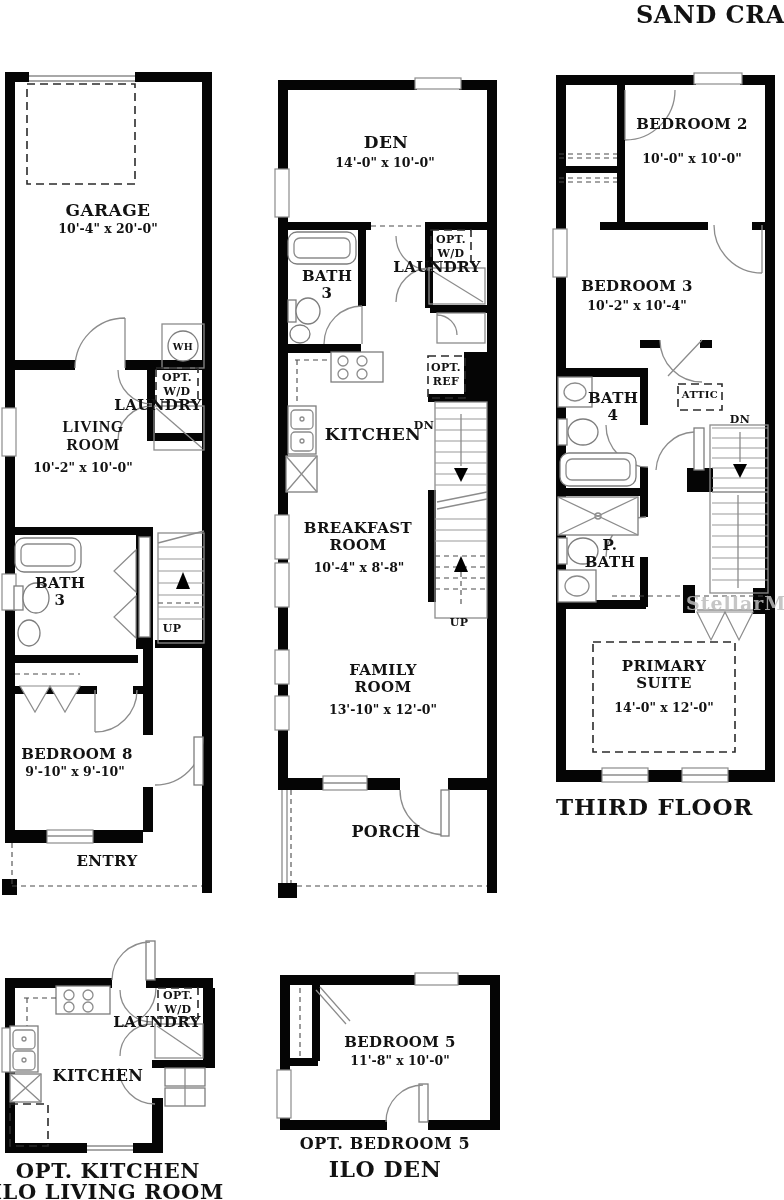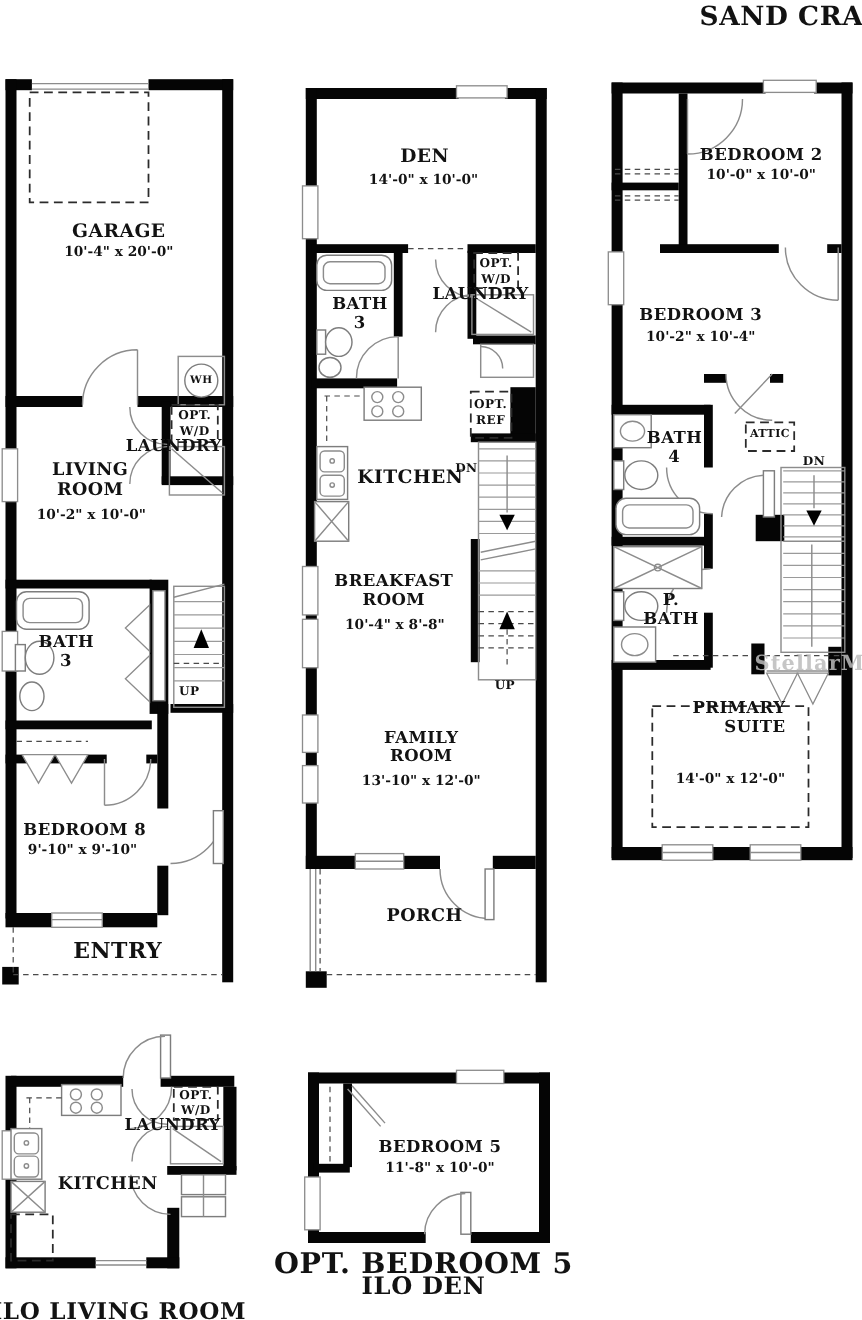--- a/index.html
+++ b/index.html
@@ -363,58 +363,60 @@
   </g>
 </svg>
 
 <div class="t title" style="left:636px;top:0px;">SAND CRANE</div>
 
 <div class="t tc big" style="left:108px;top:200px;">GARAGE</div>
 <div class="t tc dims" style="left:108px;top:221px;">10'-4" x 20'-0"</div>
 <div class="t cc" style="left:183px;top:346px;font-size:9.5px;">WH</div>
 <div class="t tc sm wrap" style="left:177px;top:371px;width:40px;">OPT. W/D</div>
 <div class="t tc room" style="left:158px;top:396px;">LAUNDRY</div>
-<div class="t tc wrap" style="left:82px;top:418px;width:80px;font-size:16px;">LIVING ROOM</div>
+<div class="t tc wrap" style="left:93px;top:418px;width:80px;font-size:16px;font-family:Liberation Serif, serif;">LIVING ROOM</div>
 <div class="t tc dims" style="left:83px;top:460px;">10'-2" x 10'-0"</div>
 <div class="t tc room wrap" style="left:60px;top:575px;width:50px;">BATH 3</div>
 <div class="t tc updn" style="left:172px;top:622px;">UP</div>
 <div class="t tc room" style="left:77px;top:745px;">BEDROOM 8</div>
 <div class="t tc dims" style="left:75px;top:764px;">9'-10" x 9'-10"</div>
-<div class="t tc" style="left:107px;top:852px;font-size:20px;text-align:center;">ENTRY</div>
+<div class="t tc" style="left:107px;top:852px;font-size:15px;text-align:center;">ENTRY</div>
 
 <div class="t tc big" style="left:386px;top:132px;">DEN</div>
 <div class="t tc dims" style="left:385px;top:155px;">14'-0" x 10'-0"</div>
 <div class="t tc room wrap" style="left:327px;top:268px;width:50px;">BATH 3</div>
 <div class="t tc sm wrap" style="left:451px;top:233px;width:42px;">OPT. W/D</div>
 <div class="t tc room" style="left:437px;top:258px;">LAUNDRY</div>
 <div class="t tc big" style="left:373px;top:424px;">KITCHEN</div>
 <div class="t tc updn" style="left:424px;top:419px;">DN</div>
 <div class="t tc sm wrap" style="left:446px;top:361px;width:36px;">OPT. REF</div>
 <div class="t tc room wrap" style="left:358px;top:520px;width:110px;">BREAKFAST ROOM</div>
 <div class="t tc dims" style="left:359px;top:560px;">10'-4" x 8'-8"</div>
 <div class="t tc updn" style="left:459px;top:616px;">UP</div>
 <div class="t tc room wrap" style="left:383px;top:662px;width:80px;">FAMILY ROOM</div>
 <div class="t tc dims" style="left:383px;top:702px;">13'-10" x 12'-0"</div>
 <div class="t tc" style="left:386px;top:822px;font-size:16px;">PORCH</div>
 
-<div class="t tc room" style="left:692px;top:131px;text-align:center;">BEDROOM 2</div>
+<div class="t tc room" style="left:692px;top:115px;text-align:center;">BEDROOM 2</div>
 <div class="t tc dims" style="left:692px;top:151px;">10'-0" x 10'-0"</div>
 <div class="t tc room" style="left:637px;top:277px;">BEDROOM 3</div>
 <div class="t tc dims" style="left:637px;top:298px;">10'-2" x 10'-4"</div>
 <div class="t tc room wrap" style="left:613px;top:390px;width:50px;">BATH 4</div>
 <div class="t tc" style="left:700px;top:389px;font-size:10px;">ATTIC</div>
 <div class="t tc updn" style="left:740px;top:413px;">DN</div>
 <div class="t tc room wrap" style="left:610px;top:537px;width:52px;">P. BATH</div>
-<div class="t tc room wrap" style="left:664px;top:635px;width:100px;text-align:right;">PRIMARY SUITE</div>
+<div class="t tc room wrap" style="left:664px;top:658px;width:100px;">PRIMARY SUITE</div>
 <div class="t tc dims" style="left:664px;top:700px;">14'-0" x 12'-0"</div>
+<div class="t floorlbl" style="left:556px;top:793px;">THIRD FLOOR</div>
 <div class="t wm" style="left:686px;top:592px;">StellarMLS</div>
 
 <div class="t tc" style="left:98px;top:1066px;font-size:16px;">KITCHEN</div>
 <div class="t tc sm wrap" style="left:178px;top:989px;width:40px;">OPT. W/D</div>
 <div class="t tc room" style="left:157px;top:1013px;">LAUNDRY</div>
+<div class="t tc optlbl" style="left:108px;top:1158px;">OPT. KITCHEN</div>
 <div class="t tc optlbl" style="left:108px;top:1179px;">ILO LIVING ROOM</div>
 
 <div class="t tc room" style="left:400px;top:1033px;">BEDROOM 5</div>
 <div class="t tc dims" style="left:400px;top:1053px;">11'-8" x 10'-0"</div>
-<div class="t tc optlbl" style="left:385px;top:1134px;font-size:26px;">OPT. BEDROOM 5</div>
+<div class="t tc optlbl" style="left:385px;top:1134px;font-size:16px;">OPT. BEDROOM 5</div>
 <div class="t tc optlbl" style="left:385px;top:1156px;font-size:22px;">ILO DEN</div>
 
 </div>
 
 </body></html>

